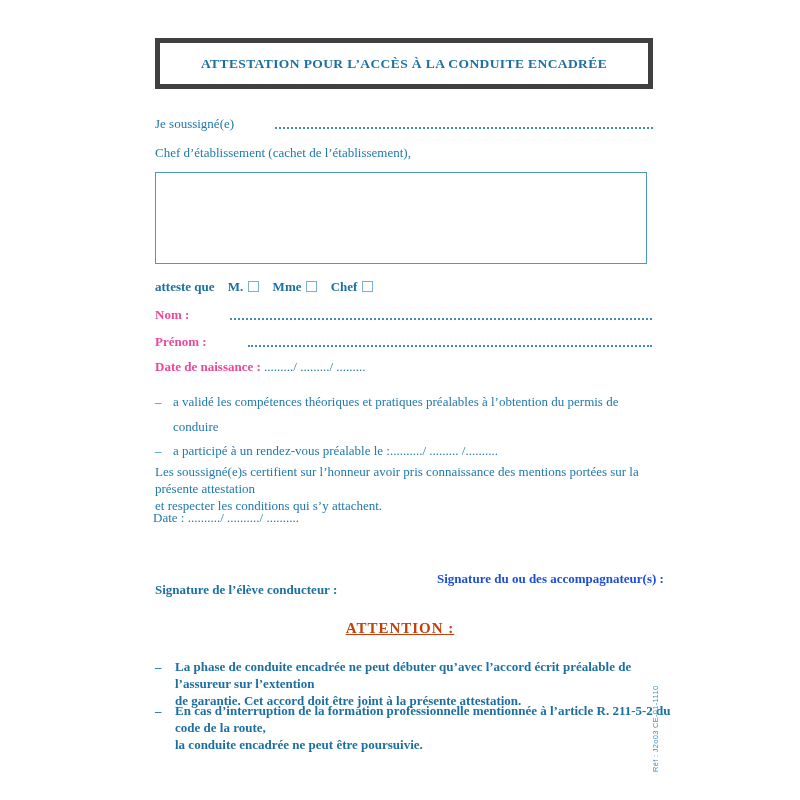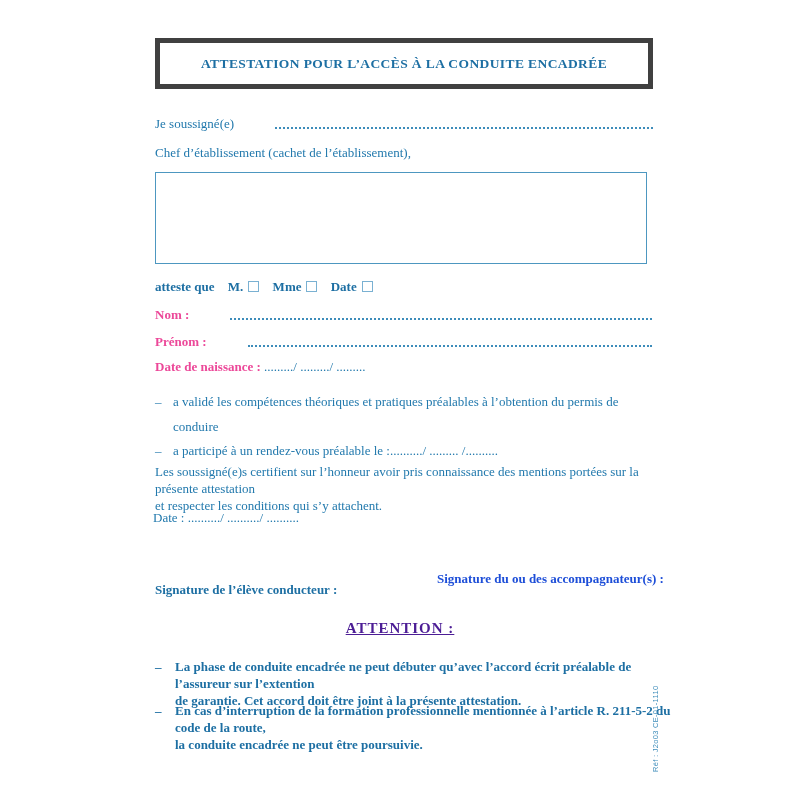--- a/index.html
+++ b/index.html
@@ -69,21 +69,21 @@
   .certification span { display:block; }
 
   .date-line { left:153px; top:510px; width:300px; }
 
   .sig-student { left:155px; top:549px; font-weight:bold; color:#1d6fa3;margin-top:33px; }
   .sig-accomp  { left:437px; top:571px; font-weight:bold; color:#1d4ed8; }
 
   .attention-heading {
     left:0; top:620px; width:800px; text-align:center;
     font-weight:bold; font-size:15px; letter-spacing:1px;
-    color:#4c1d95; text-decoration:underline;
+    color:#c2410c; text-decoration:underline;
   }
 
   .warn { font-weight:bold; color:#1d6fa3; line-height:17px; }
   .warn-1 { left:155px; top:658px; width:512px; }
   .warn-2 { left:155px; top:702px; width:520px; }
   .warn .dash { width:20px; flex:0 0 20px; }
   .warn .btext span { display:block; }
 
   .ref-vert {
     left:651px; top:686px; height:86px;
@@ -115,21 +115,21 @@
 
   <div class="abs atteste-line">
     <span>atteste que</span>
     <span class="civ-option">
       <span>M.</span><span class="checkbox"></span>
     </span>
     <span class="civ-option">
       <span>Mme</span><span class="checkbox"></span>
     </span>
     <span class="civ-option">
-      <span>Date</span><span class="checkbox"></span>
+      <span>Chef</span><span class="checkbox"></span>
     </span>
   </div>
 
   <div class="abs nom-line fill-row">
     <span class="label-bold">Nom :</span>
     <span class="dots"></span>
   </div>
 
   <div class="abs prenom-line fill-row">
     <span class="label-bold">Prénom :</span>

